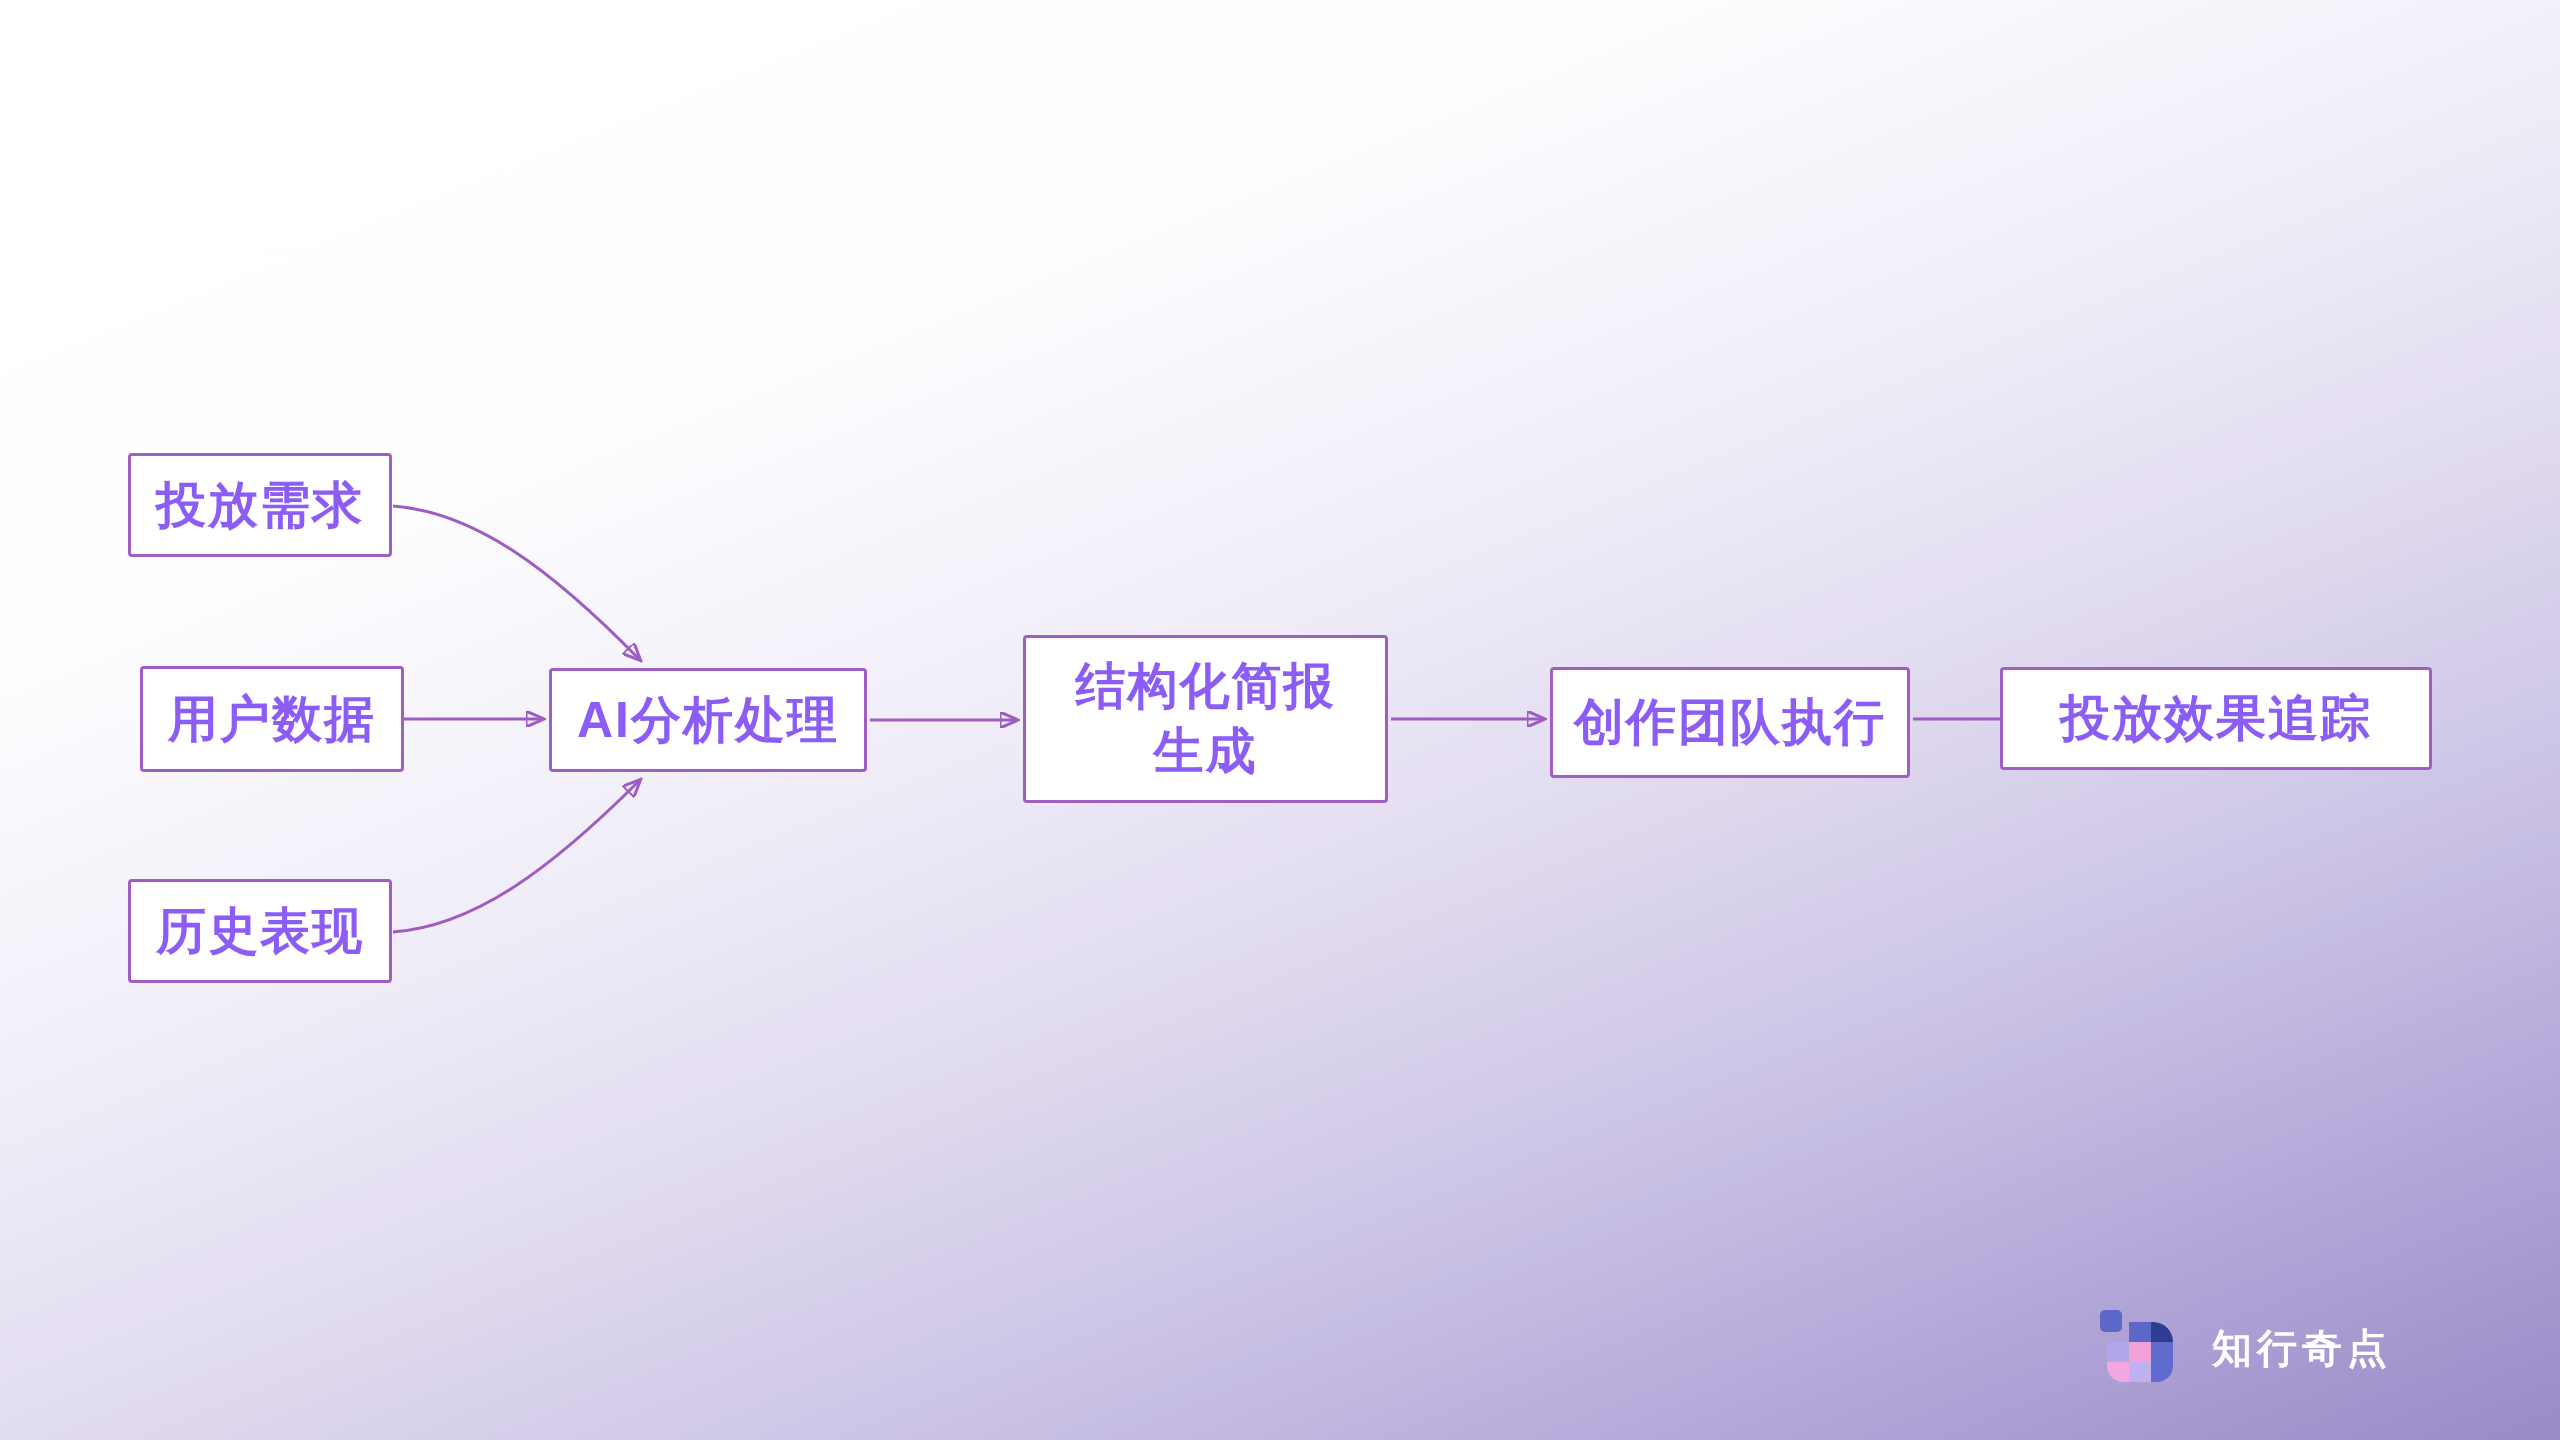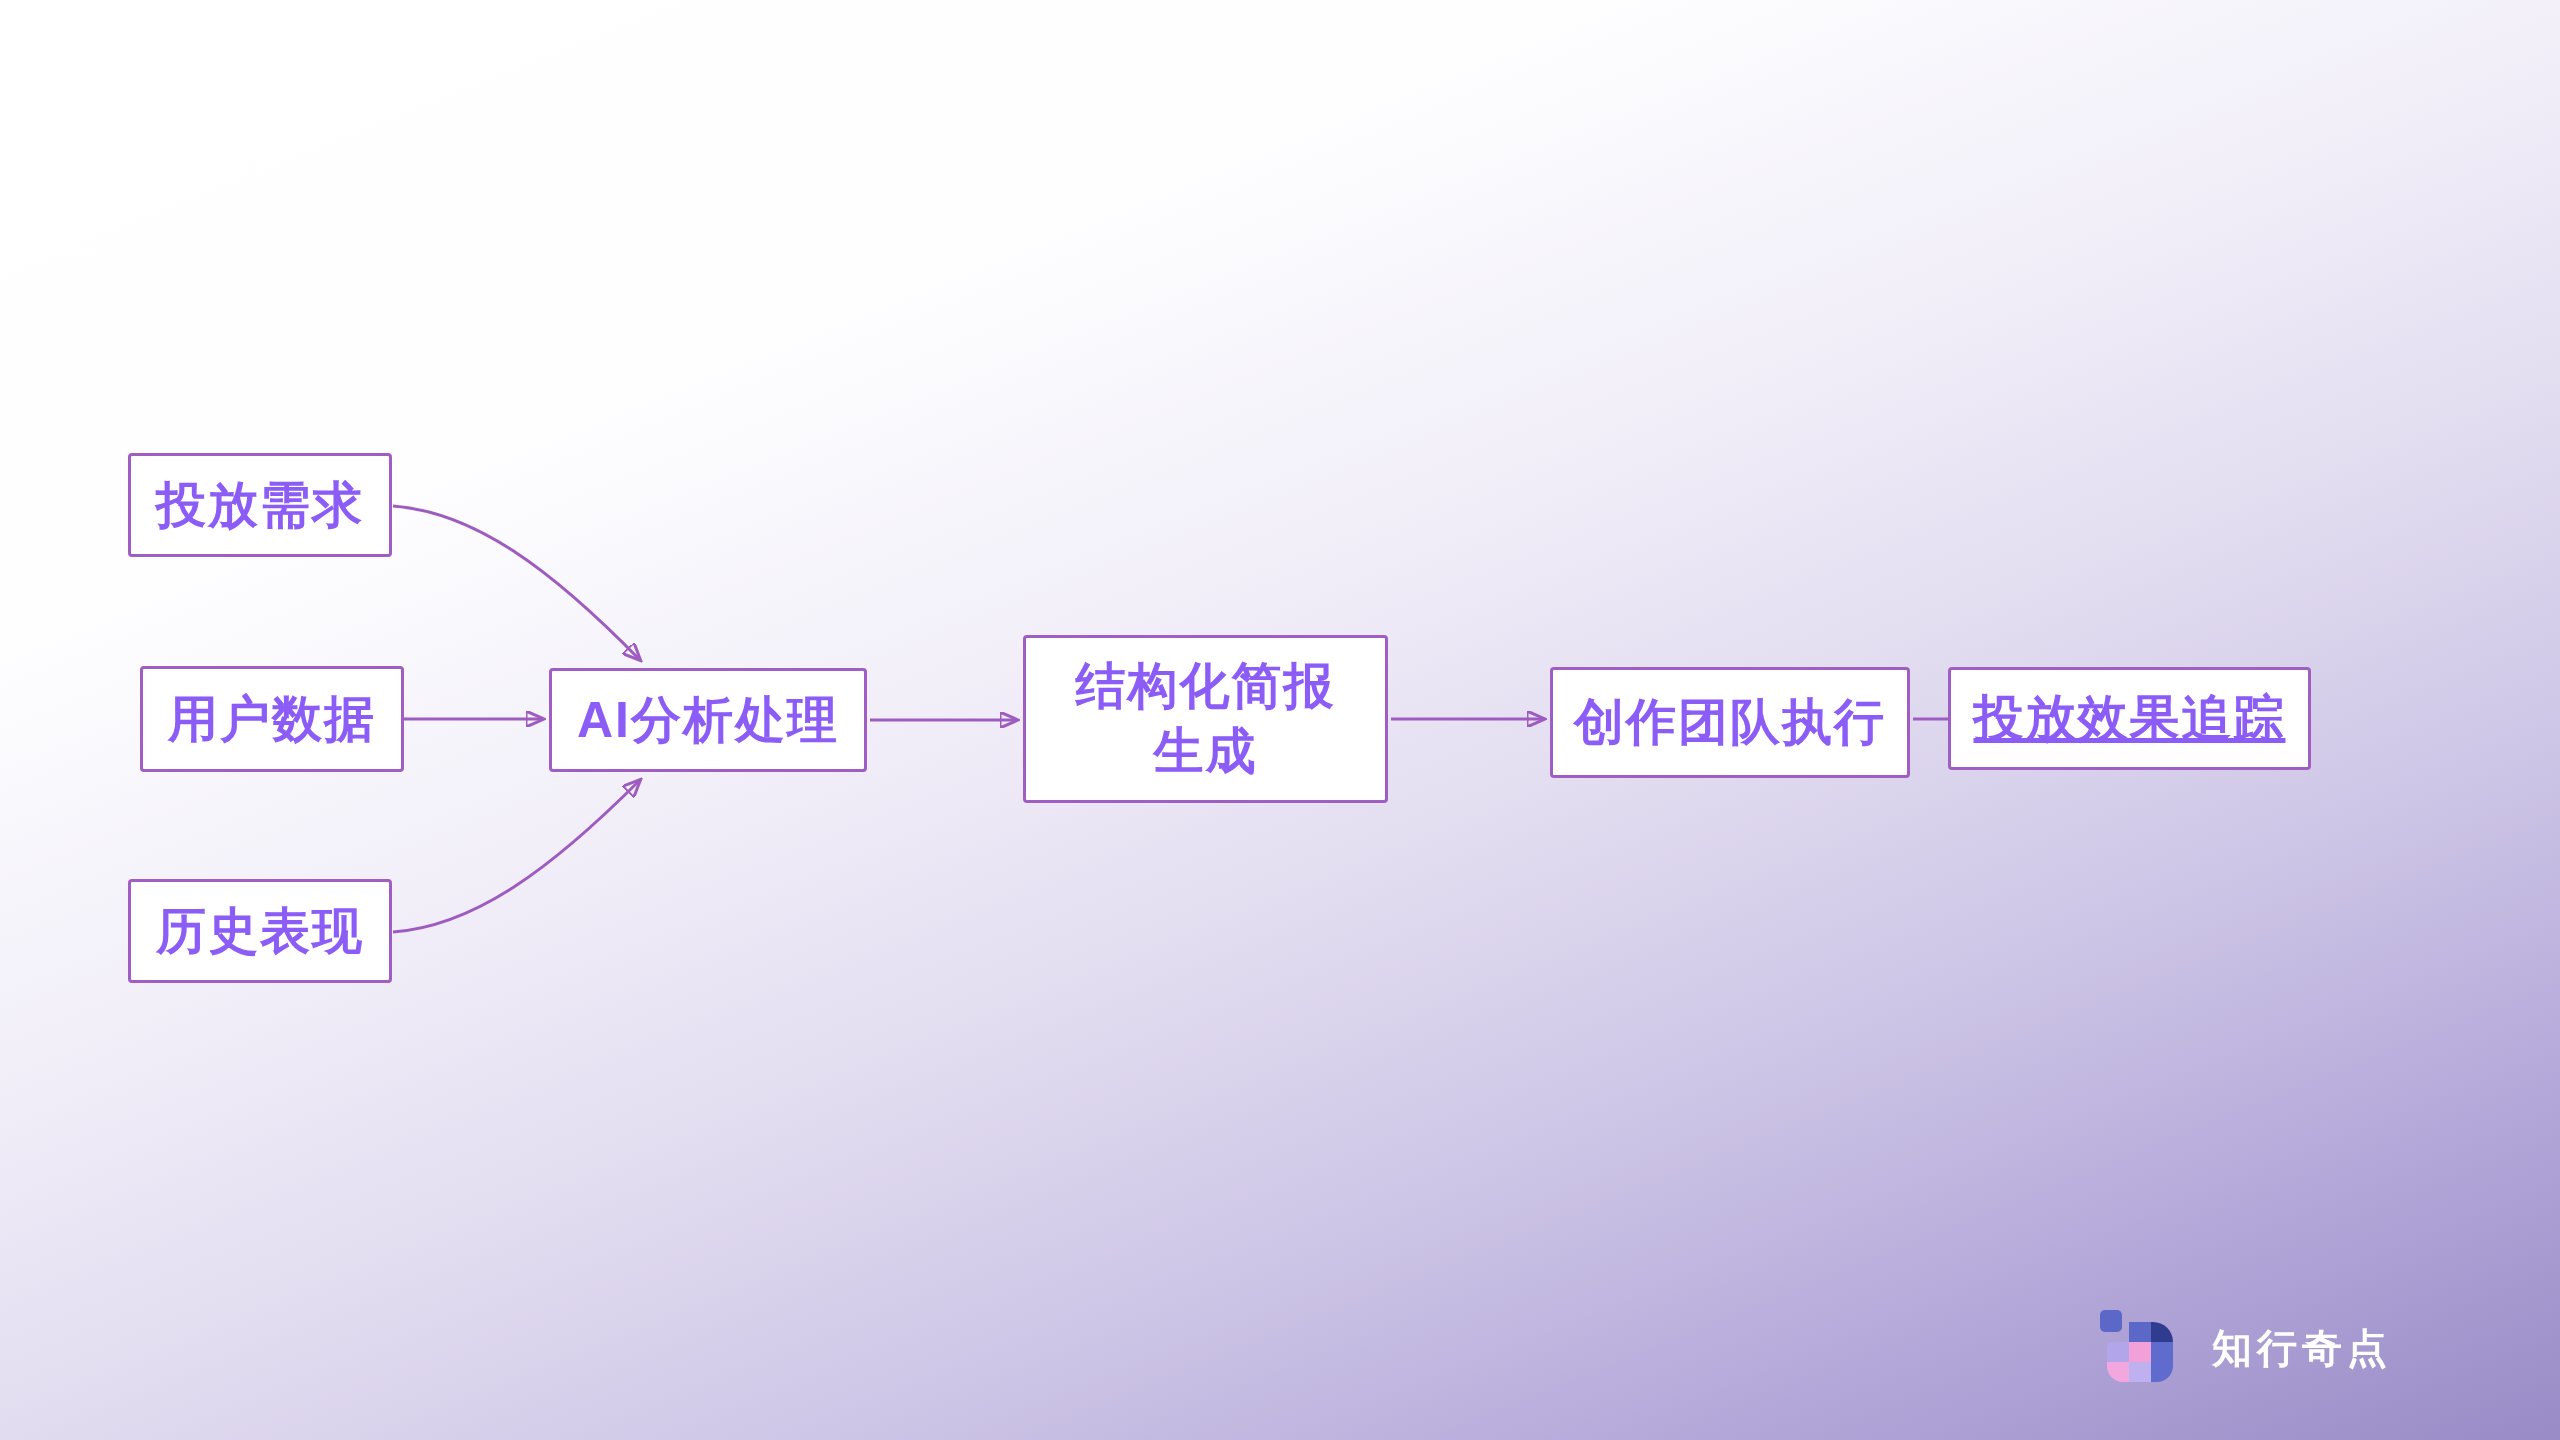--- a/index.html
+++ b/index.html
@@ -26,21 +26,21 @@
     font-size:50px;font-weight:700;
     letter-spacing:2px;
     line-height:1.3;
   }
   #node-demand   {left:128px; top:453px; width:264px; height:104px;}
   #node-userdata {left:128px; top:666px; width:264px; height:106px;margin-left:12px;}
   #node-history  {left:128px; top:879px; width:264px; height:104px;}
   #node-ai       {left:549px; top:668px; width:318px; height:104px;}
   #node-brief    {left:1023px;top:635px; width:365px; height:168px; padding:8px 24px; word-break:break-all;}
   #node-team     {left:1550px;top:667px; width:360px; height:111px;}
-  #node-tracking {left:1948px;top:667px; width:363px; height:103px;text-decoration:underline;}
+  #node-tracking {left:2000px;top:667px; width:432px; height:103px;}
 
   
   #edges{position:absolute;left:0;top:0;width:2560px;height:1440px;pointer-events:none;}
   #edges path{stroke:#9e5cc1;stroke-width:3;fill:none;}
 
   
   #logo{
     position:absolute;left:2100px;top:1310px;
     display:flex;align-items:center;gap:34px;
   }

